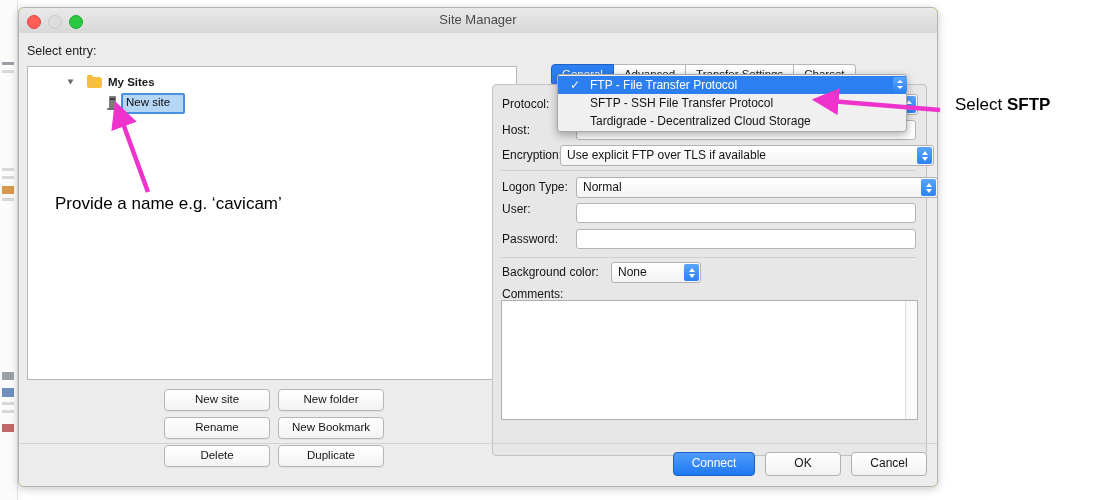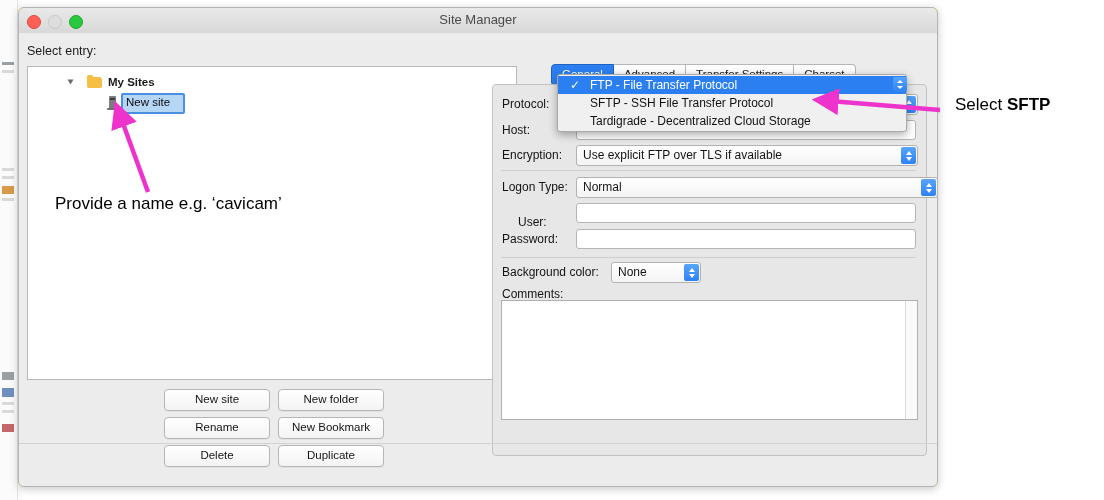--- a/index.html
+++ b/index.html
@@ -258,34 +258,34 @@
           <div class="lbl" style="left:9px;top:12px;">Protocol:</div>
           <div class="combo" style="left:83px;top:9px;width:340px;">
             <span class="ctext">FTP - File Transfer Protocol</span>
             <span class="stepper"></span>
           </div>
 
           <div class="lbl" style="left:9px;top:38px;">Host:</div>
           <div class="field" style="left:83px;top:35px;width:338px;"></div>
 
           <div class="lbl" style="left:9px;top:63px;">Encryption:</div>
-          <div class="combo" style="left:83px;top:60px;width:340px;">
+          <div class="combo" style="left:67px;top:60px;width:340px;padding-left:32px;">
             <span class="ctext">Use explicit FTP over TLS if available</span>
             <span class="stepper"></span>
           </div>
 
           <div class="hrule" style="left:8px;top:85px;width:415px;"></div>
 
           <div class="lbl" style="left:9px;top:95px;">Logon Type:</div>
           <div class="combo" style="left:83px;top:92px;width:340px;padding-left:20px;">
             <span class="ctext">Normal</span>
             <span class="stepper"></span>
           </div>
 
-          <div class="lbl" style="left:9px;top:130px;margin-left:16px;">User:</div>
+          <div class="lbl" style="left:9px;top:117px;">User:</div>
           <div class="field" style="left:83px;top:118px;width:338px;"></div>
 
           <div class="lbl" style="left:9px;top:147px;">Password:</div>
           <div class="field" style="left:83px;top:144px;width:338px;"></div>
 
           <div class="hrule" style="left:8px;top:172px;width:415px;"></div>
 
           <div class="lbl" style="left:9px;top:180px;">Background color:</div>
           <div class="combo" style="left:118px;top:177px;width:88px;">
             <span class="ctext">None</span>
@@ -294,20 +294,25 @@
 
           <div class="lbl" style="left:9px;top:202px;">Comments:</div>
           <div class="comments-box">
             <div class="comments-scroll"></div>
           </div>
 
         </div>
       </div>
 
       <div class="footsep"></div>
+      <div class="foot">
+        <div class="dbtn primary">Connect</div>
+        <div class="dbtn">OK</div>
+        <div class="dbtn">Cancel</div>
+      </div>
 
     </div>
   </div>
 
   <div class="menu">
     <div class="mitem sel">
       <span class="mcheck">✓</span>
       <span>FTP - File Transfer Protocol</span>
     </div>
     <div class="mitem">

